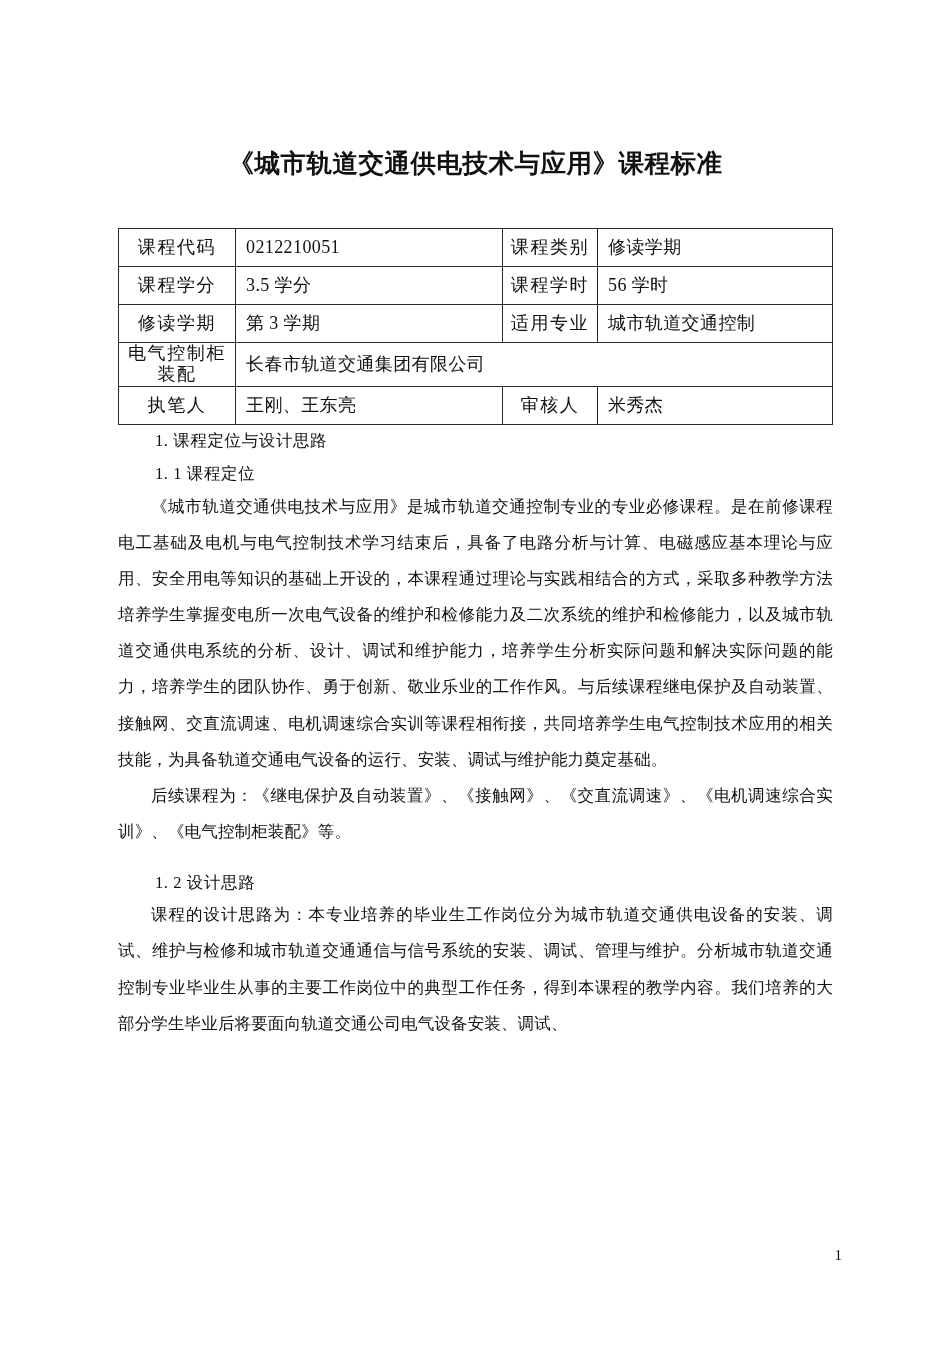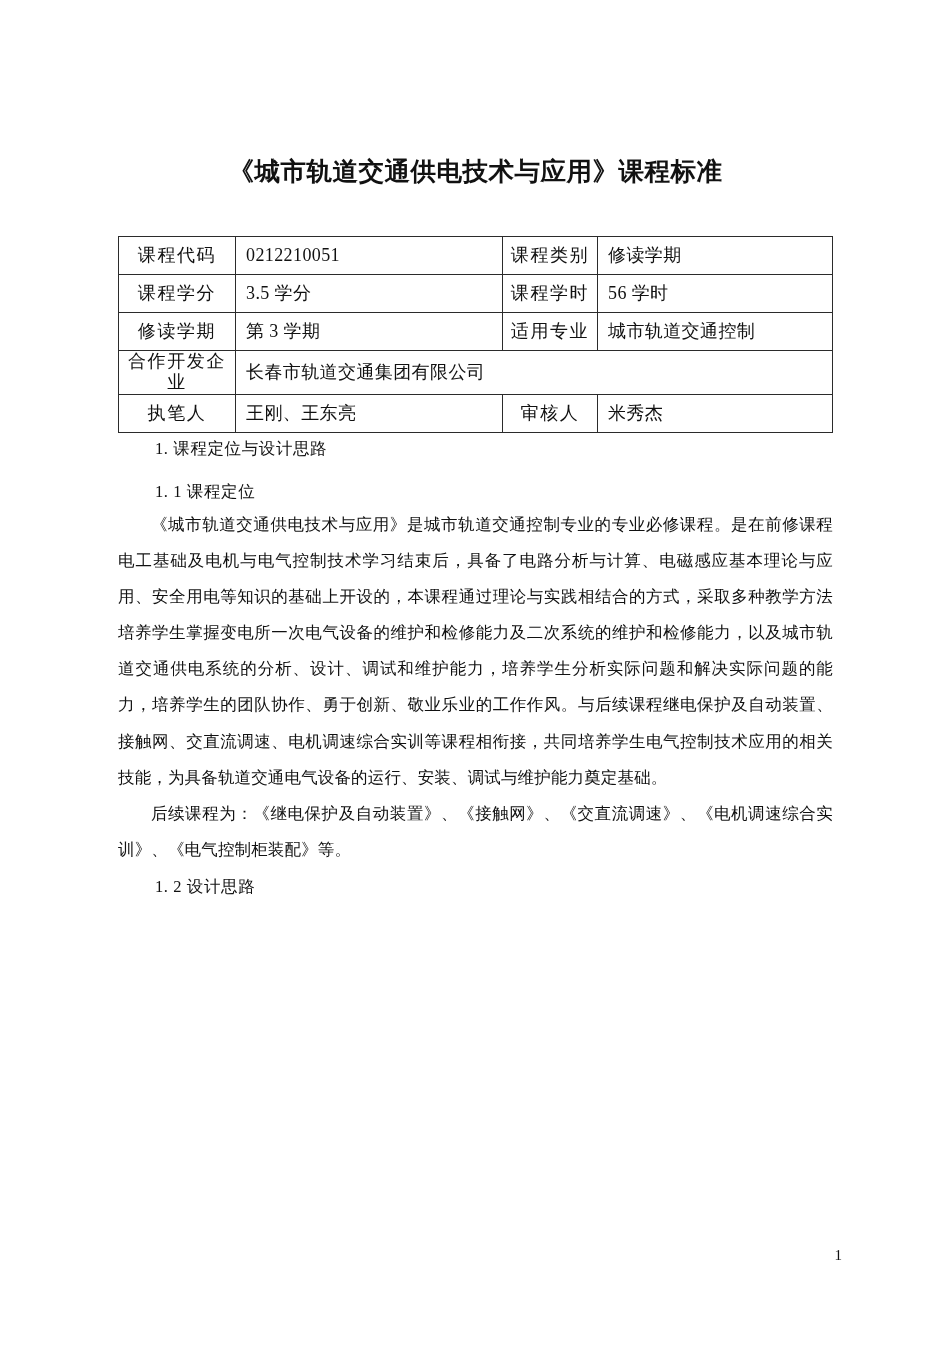--- a/index.html
+++ b/index.html
@@ -21,21 +21,21 @@
   }
   .content {
     position: absolute;
     left: 118px;
     top: 0;
     width: 715px;
   }
 
   
   .doc-title {
-    margin: 8px;
+    margin: 0;
     padding-top: 148px;
     text-align: center;
     font-size: 25.5px;
     font-weight: bold;
     letter-spacing: 0.5px;
     line-height: 1.25;
     font-family: "Liberation Serif", "DejaVu Serif", serif;
     white-space: nowrap;
   }
 
@@ -73,22 +73,22 @@
   
   .h-num {
     margin: 0;
     font-size: 16.5px;
     line-height: 1.9;
     padding-left: 37px;
     letter-spacing: 0.6px;
     font-family: "Liberation Serif", "DejaVu Serif", serif;
   }
   .sec-1 { }
-  .sec-11 { margin-top: 12px; }
-  .sec-12 { margin-top: 2px; font-family: Liberation Serif, serif; }
+  .sec-11 { margin-top: 2px; }
+  .sec-12 { margin-top: 16px; font-family: Liberation Serif, serif; }
 
   p.para {
     margin: 0;
     font-size: 16.5px;
     line-height: 2.19;
     text-align: justify;
     text-align-last: left;
     text-justify: inter-ideograph;
     text-indent: 2em;
     letter-spacing: 0.15px;
@@ -135,21 +135,21 @@
           <td class="label">课程学时</td>
           <td class="value">56 学时</td>
         </tr>
         <tr>
           <td class="label">修读学期</td>
           <td class="value">第 3 学期</td>
           <td class="label">适用专业</td>
           <td class="value">城市轨道交通控制</td>
         </tr>
         <tr>
-          <td class="label col-wide-label">合作开发企业</td>
+          <td class="label col-wide-label">电气控制柜装配</td>
           <td class="value" colspan="3">长春市轨道交通集团有限公司</td>
         </tr>
         <tr>
           <td class="label">执笔人</td>
           <td class="value">王刚、王东亮</td>
           <td class="label">审核人</td>
           <td class="value">米秀杰</td>
         </tr>
       </tbody>
     </table>
@@ -158,18 +158,19 @@
 
     <div class="h-num sec-11">1. 1 课程定位</div>
 
     <p class="para">《城市轨道交通供电技术与应用》是城市轨道交通控制专业的专业必修课程。是在前修课程电工基础及电机与电气控制技术学习结束后，具备了电路分析与计算、电磁感应基本理论与应用、安全用电等知识的基础上开设的，本课程通过理论与实践相结合的方式，采取多种教学方法培养学生掌握变电所一次电气设备的维护和检修能力及二次系统的维护和检修能力，以及城市轨道交通供电系统的分析、设计、调试和维护能力，培养学生分析实际问题和解决实际问题的能力，培养学生的团队协作、勇于创新、敬业乐业的工作作风。与后续课程继电保护及自动装置、接触网、交直流调速、电机调速综合实训等课程相衔接，共同培养学生电气控制技术应用的相关技能，为具备轨道交通电气设备的运行、安装、调试与维护能力奠定基础。</p>
 
 
     <p class="para gap-small">后续课程为：《继电保护及自动装置》、《接触网》、《交直流调速》、《电机调速综合实训》、《电气控制柜装配》等。</p>
 
     <div class="h-num sec-12">1. 2 设计思路</div>
 
+    <p class="para">课程的设计思路为：本专业培养的毕业生工作岗位分为城市轨道交通供电设备的安装、调试、维护与检修和城市轨道交通通信与信号系统的安装、调试、管理与维护。分析城市轨道交通控制专业毕业生从事的主要工作岗位中的典型工作任务，得到本课程的教学内容。我们培养的大部分学生毕业后将要面向轨道交通公司电气设备安装、调试、</p>
 
   </div>
 
   <div class="page-number">1</div>
 
 </div>
 
 </body></html>

